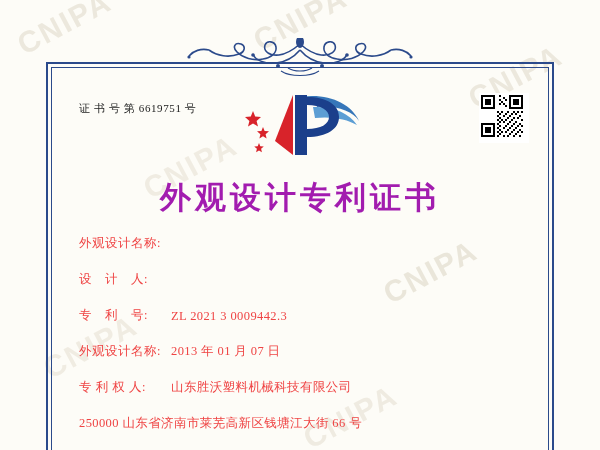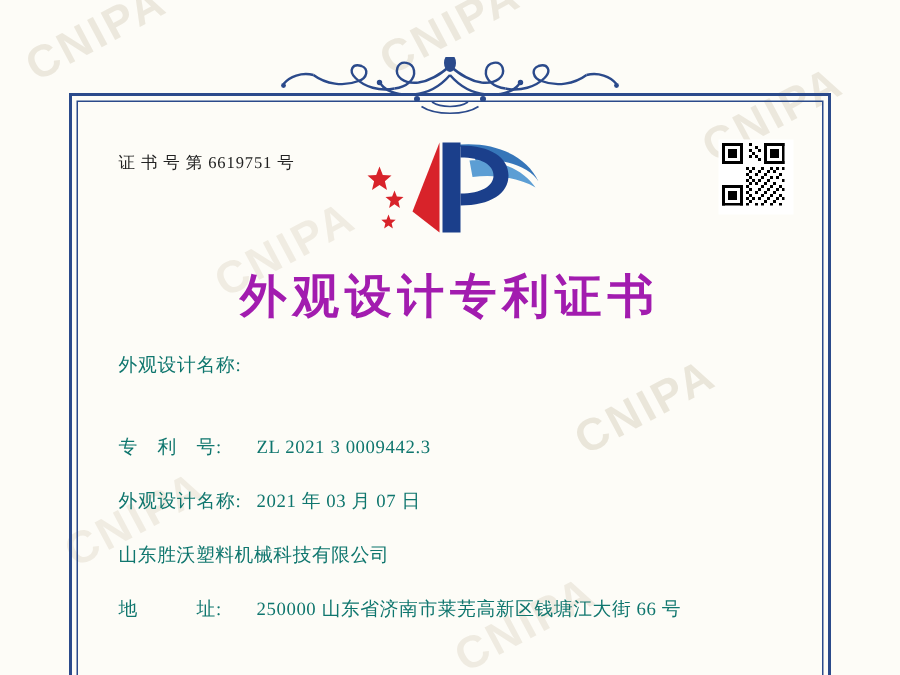--- a/index.html
+++ b/index.html
@@ -124,24 +124,24 @@
   }
 
   .fields {
     position: absolute;
     left: 28px;
     right: 20px;
     top: 168px;
   }
   .field-row {
     display: flex;
-    align-items: center;
+    align-items: flex-end;
     margin-bottom: 19px;
     font-size: 12.5px;
-    color: #0f766e;
+    color: #ef4444;
   }
   .field-label {
     width: 92px;
     flex: 0 0 92px;
     letter-spacing: 0.5px;
     white-space: nowrap;
   }
   .field-value {
     flex: 1;
     letter-spacing: 0.4px;
@@ -309,32 +309,33 @@
       </svg>
     </div>
 
     <div class="title">外观设计专利证书</div>
 
     <div class="fields">
       <div class="field-row">
         <div class="field-label">外观设计名称:</div>
       </div>
       <div class="field-row">
+        <div class="field-label">设　计　人:</div>
       </div>
       <div class="field-row">
         <div class="field-label">专　利　号:</div>
         <div class="field-value">ZL 2021 3 0009442.3</div>
       </div>
       <div class="field-row">
         <div class="field-label">外观设计名称:</div>
-        <div class="field-value">2021 年 03 月 07 日</div>
-      </div>
-      <div class="field-row">
+        <div class="field-value">2013 年 01 月 07 日</div>
+      </div>
+      <div class="field-row">
+        <div class="field-label">专 利 权 人:</div>
         <div class="field-value">山东胜沃塑料机械科技有限公司</div>
       </div>
       <div class="field-row">
-        <div class="field-label">地　　　址:</div>
         <div class="field-value">250000  山东省济南市莱芜高新区钱塘江大街 66 号</div>
       </div>
     </div>
 
   </div>
 </div>
 
 </body></html>

